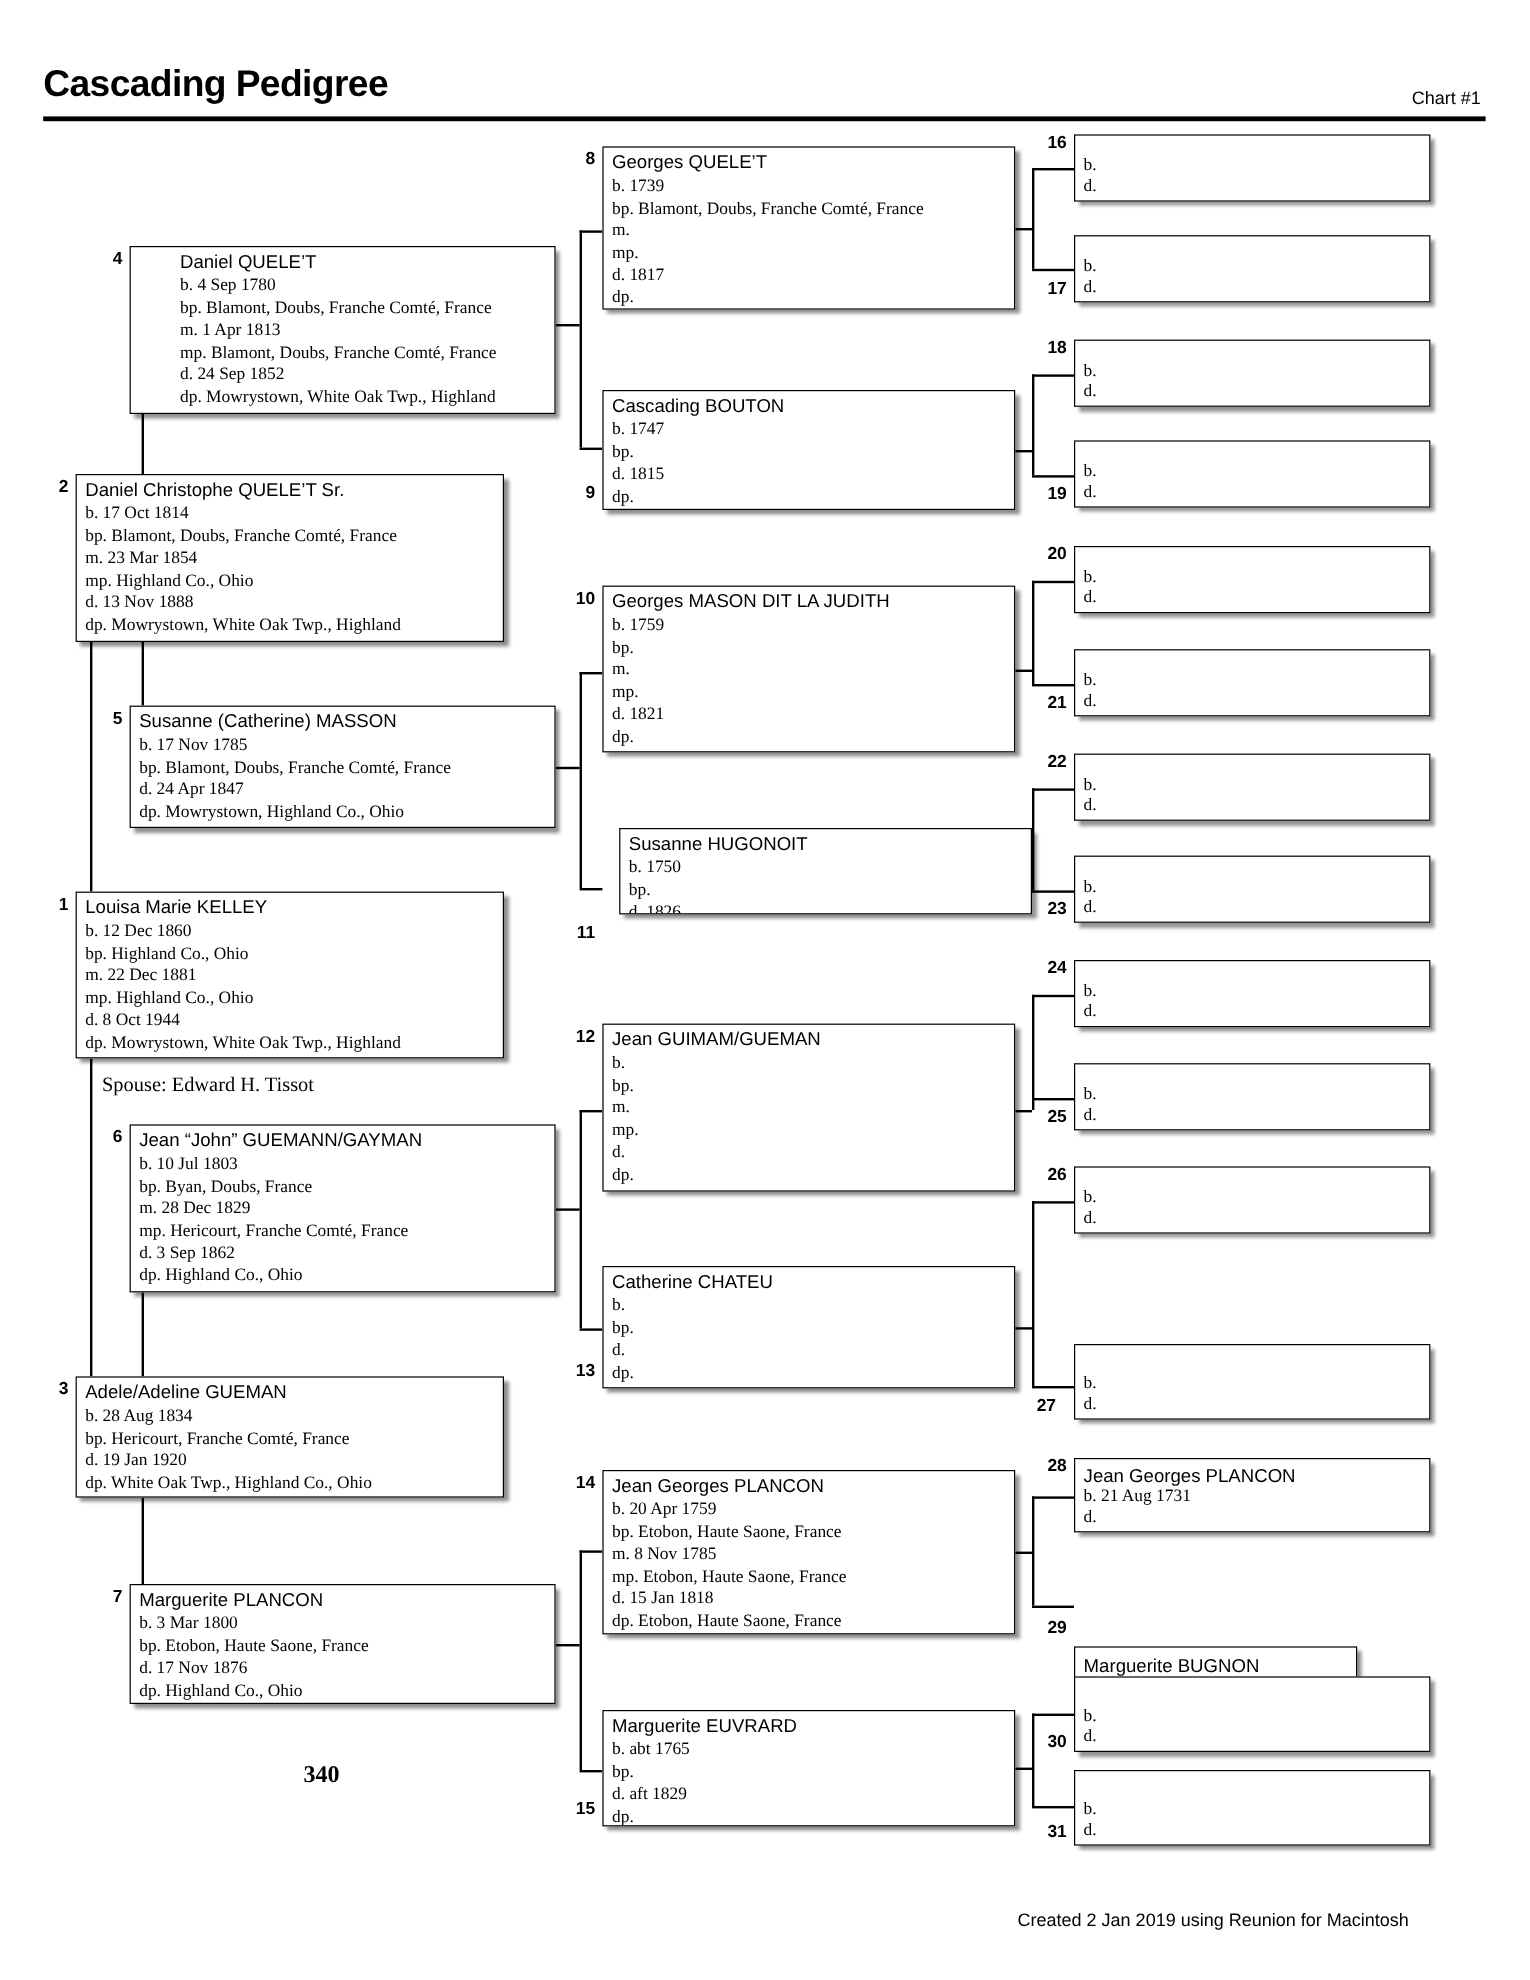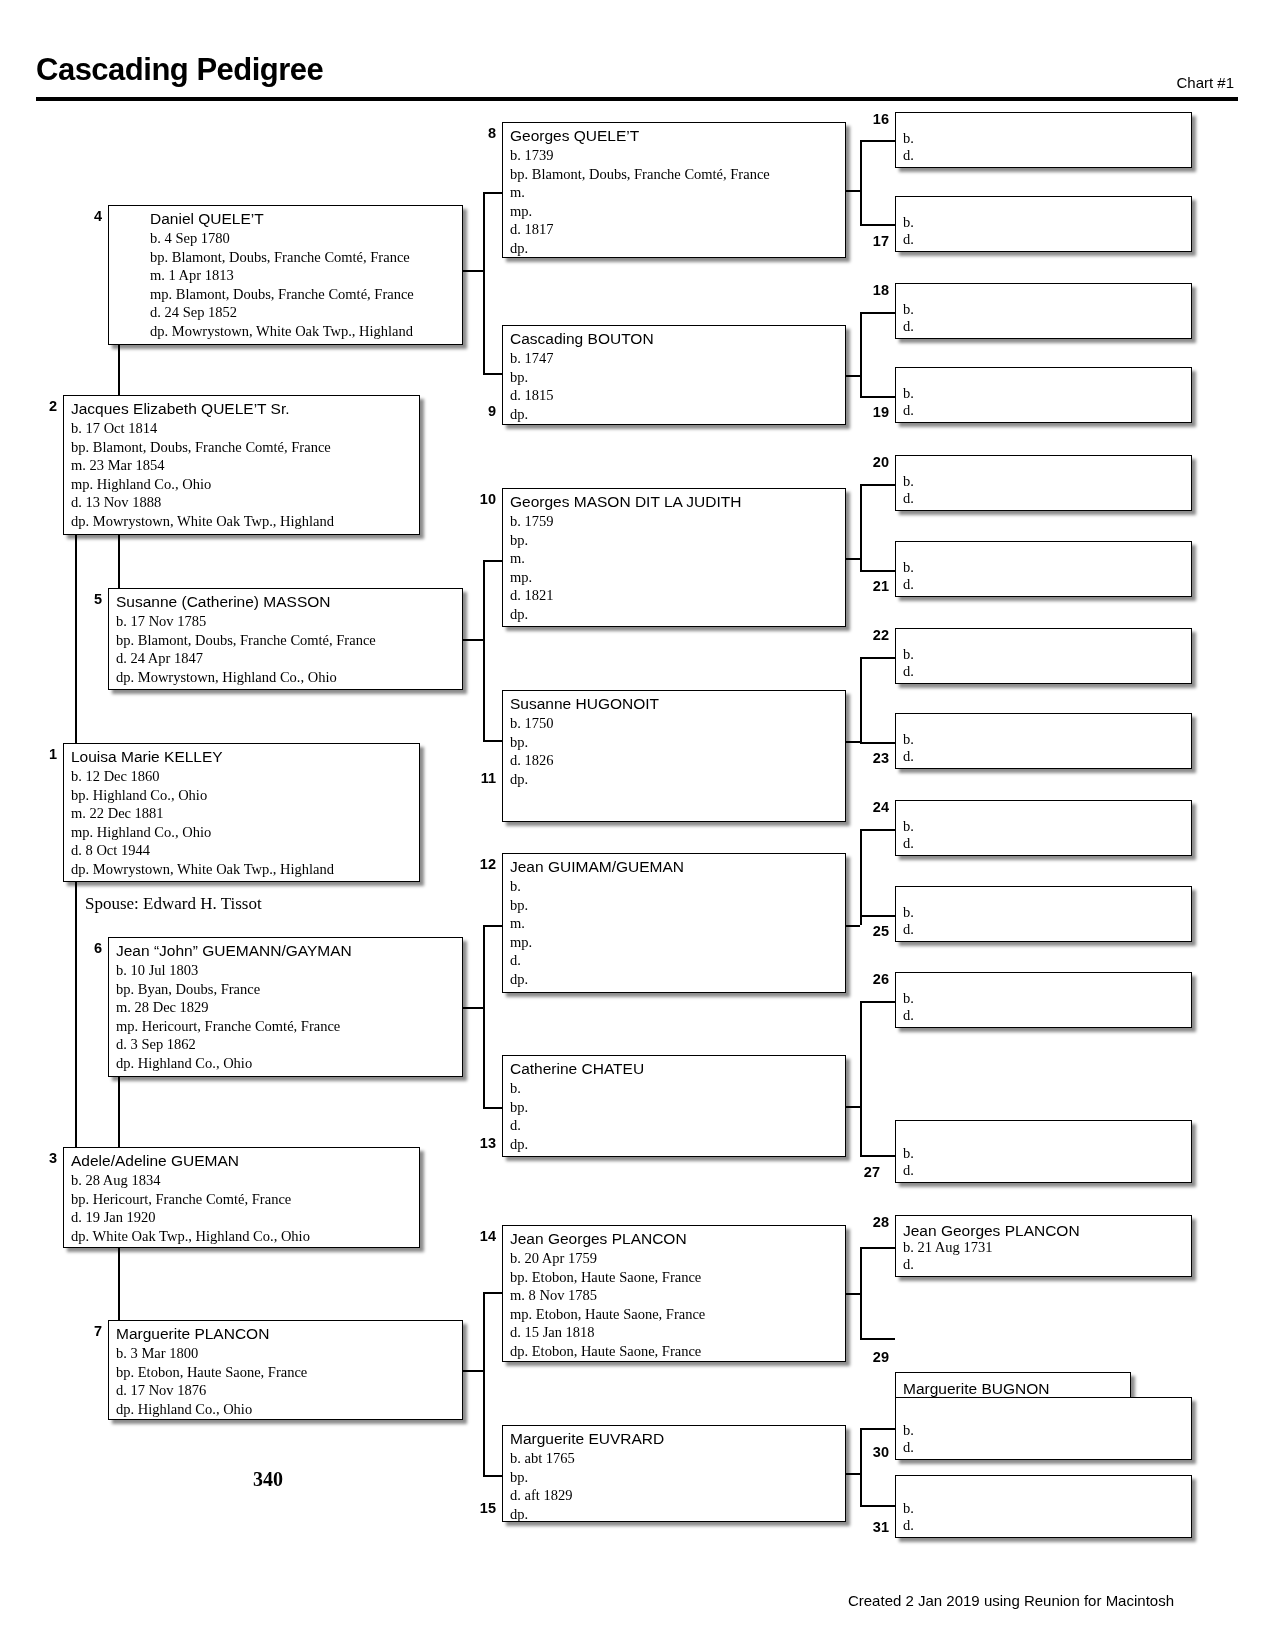--- a/index.html
+++ b/index.html
@@ -38,21 +38,21 @@
         <div class="pname">Louisa Marie KELLEY</div>
         <div class="pline">b. 12 Dec 1860</div>
         <div class="pline">bp. Highland Co., Ohio</div>
         <div class="pline">m. 22 Dec 1881</div>
         <div class="pline">mp. Highland Co., Ohio</div>
         <div class="pline">d. 8 Oct 1944</div>
         <div class="pline">dp. Mowrystown, White Oak Twp., Highland</div>
       </div>
       <span class="pnum" style="left: 27px; top: 746px;">1</span>
       <div class="pbox" style="left: 63px; top: 395px; width: 357px; height: 140px;">
-        <div class="pname">Jacques Elizabeth QUELE’T Sr.</div>
+        <div class="pname">Daniel Christophe QUELE’T Sr.</div>
         <div class="pline">b. 17 Oct 1814</div>
         <div class="pline">bp. Blamont, Doubs, Franche Comté, France</div>
         <div class="pline">m. 23 Mar 1854</div>
         <div class="pline">mp. Highland Co., Ohio</div>
         <div class="pline">d. 13 Nov 1888</div>
         <div class="pline">dp. Mowrystown, White Oak Twp., Highland</div>
       </div>
       <span class="pnum" style="left: 27px; top: 398px;">2</span>
       <div class="pbox" style="left: 63px; top: 1147px; width: 357px; height: 101px;">
         <div class="pname">Adele/Adeline GUEMAN</div>
@@ -119,21 +119,21 @@
       <div class="pbox" style="left: 502px; top: 488px; width: 344px; height: 139px;">
         <div class="pname">Georges MASON DIT LA JUDITH</div>
         <div class="pline">b. 1759</div>
         <div class="pline">bp.</div>
         <div class="pline">m.</div>
         <div class="pline">mp.</div>
         <div class="pline">d. 1821</div>
         <div class="pline">dp.</div>
       </div>
       <span class="pnum" style="left: 466px; top: 491px;">10</span>
-      <div class="pbox" style="left: 502px; top: 690px; width: 344px; height: 132px;">
+      <div class="pbox" style="left: 516px; top: 690px; width: 344px; height: 72px;">
         <div class="pname">Susanne HUGONOIT</div>
         <div class="pline">b. 1750</div>
         <div class="pline">bp.</div>
         <div class="pline">d. 1826</div>
         <div class="pline">dp.</div>
       </div>
       <span class="pnum" style="left: 466px; top: 770px;">11</span>
       <div class="pbox" style="left: 502px; top: 853px; width: 344px; height: 140px;">
         <div class="pname">Jean GUIMAM/GUEMAN</div>
         <div class="pline">b.</div>

